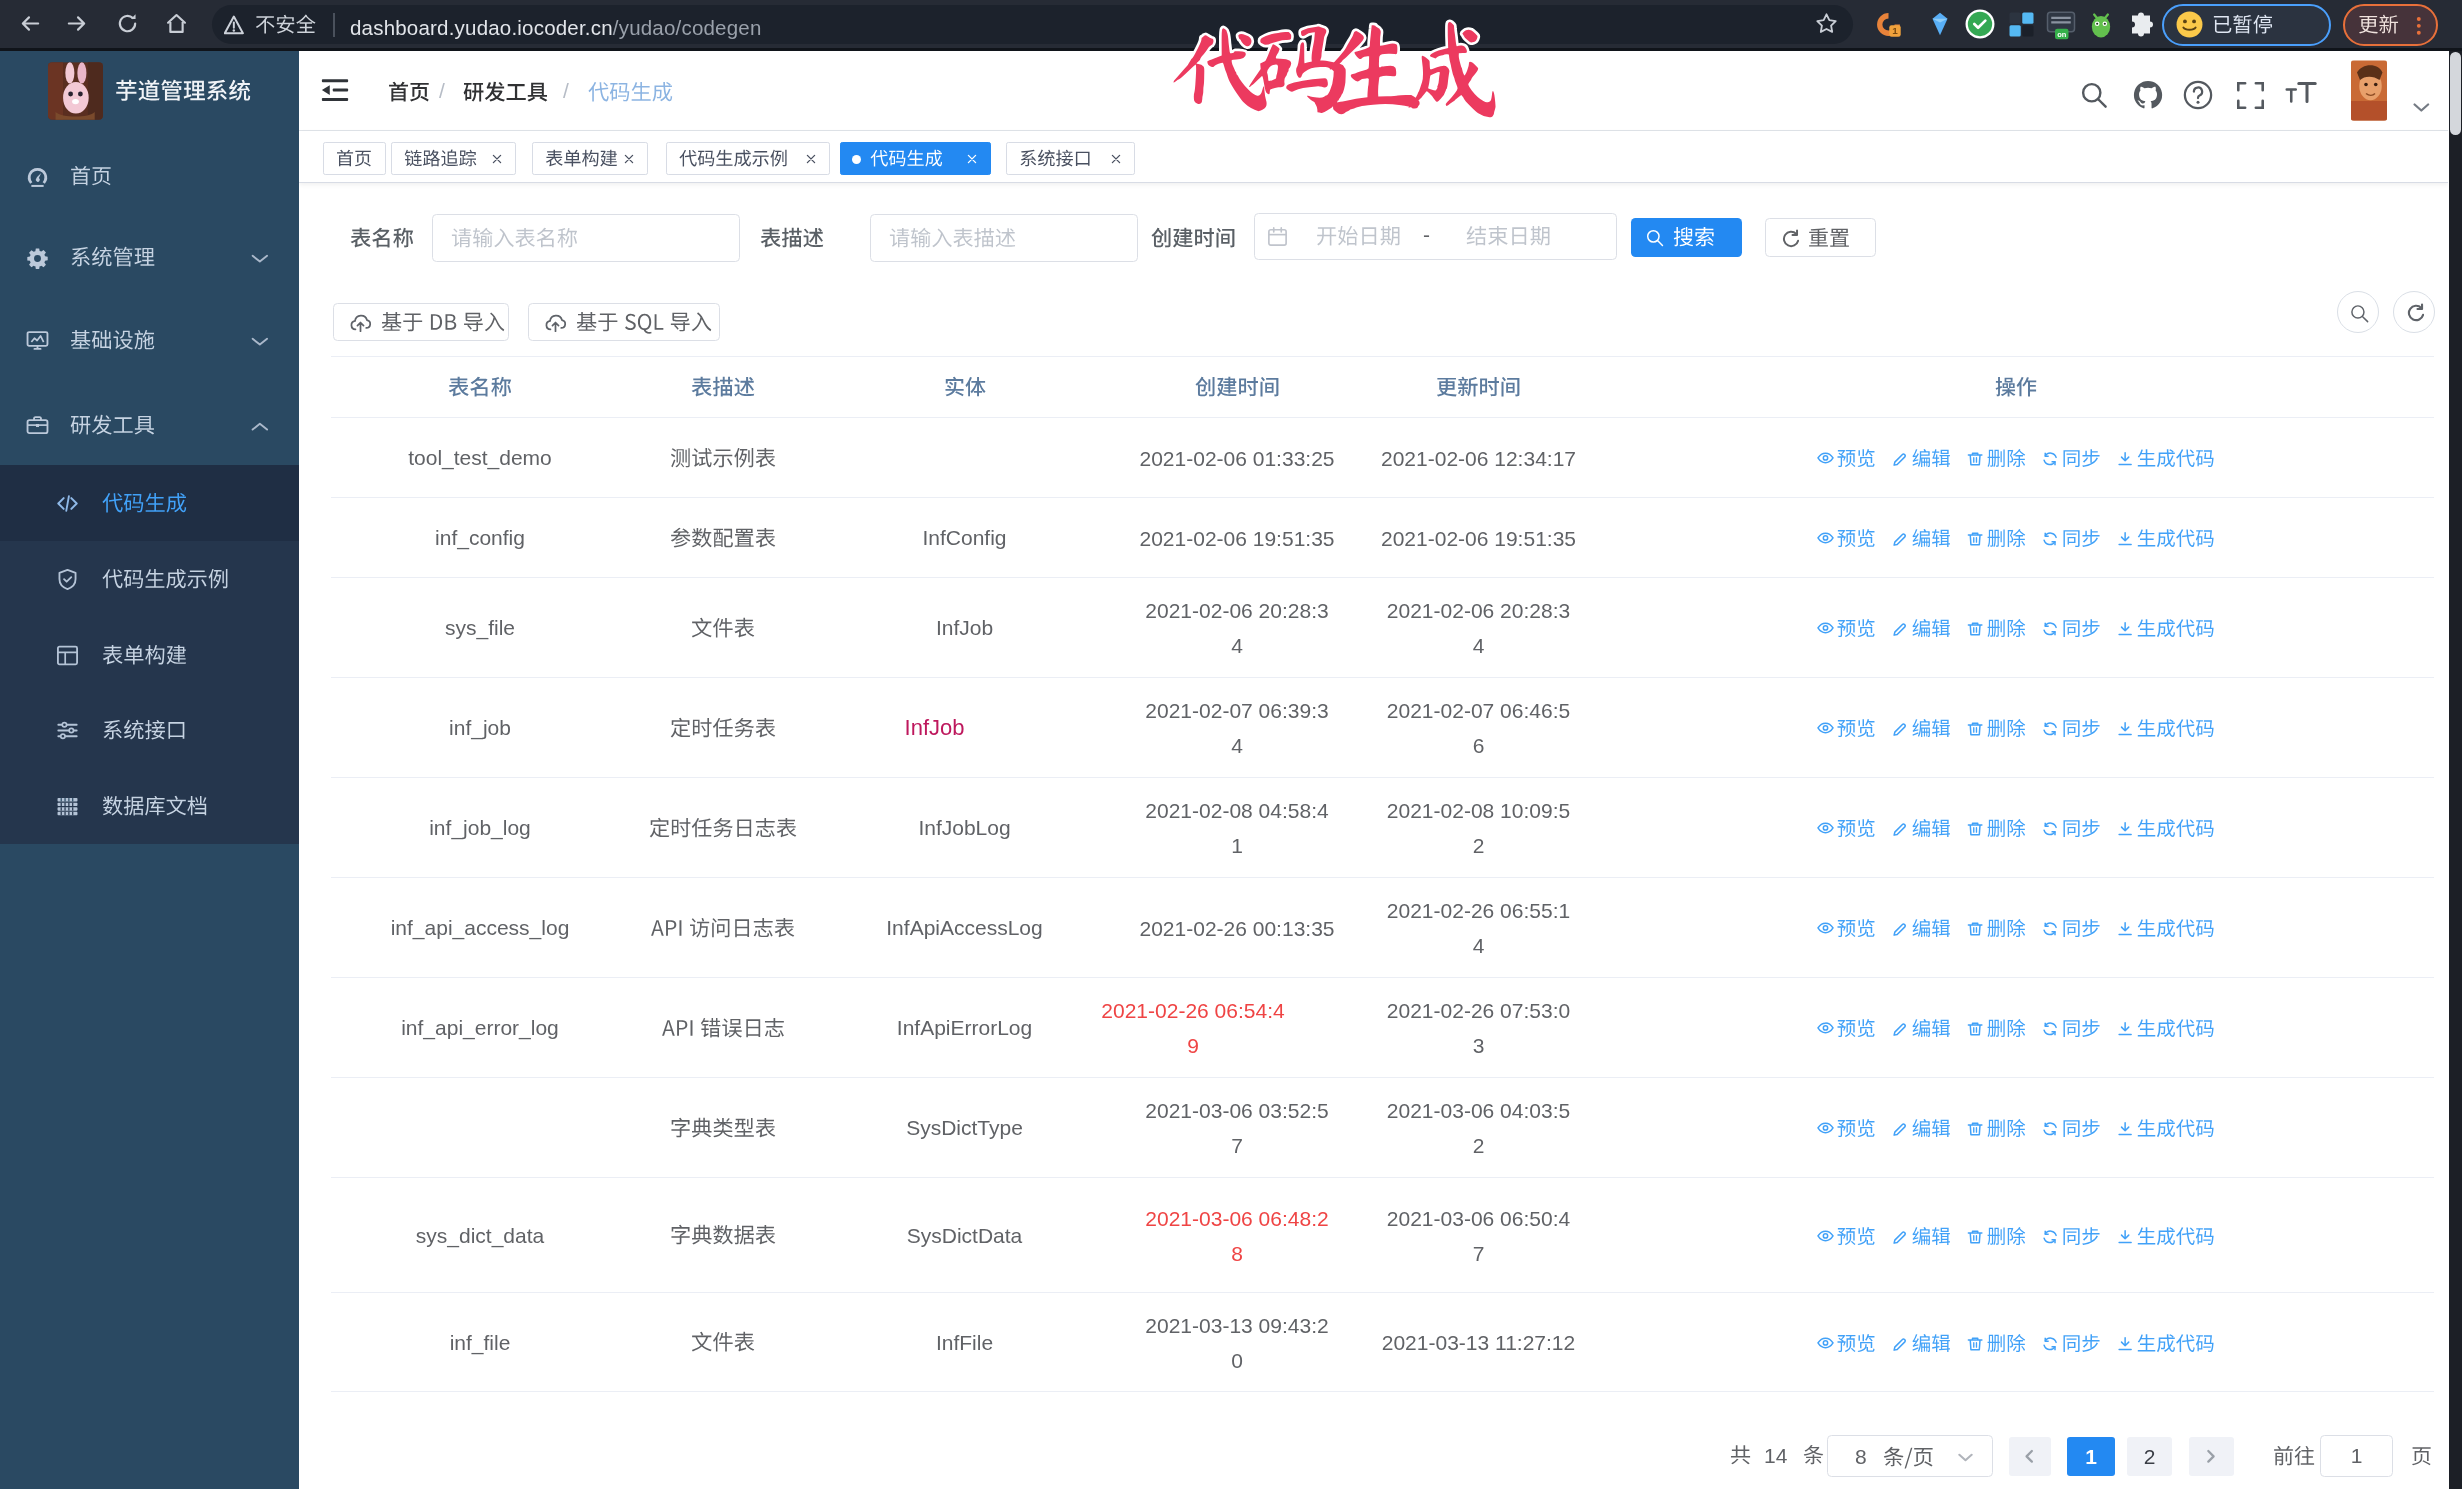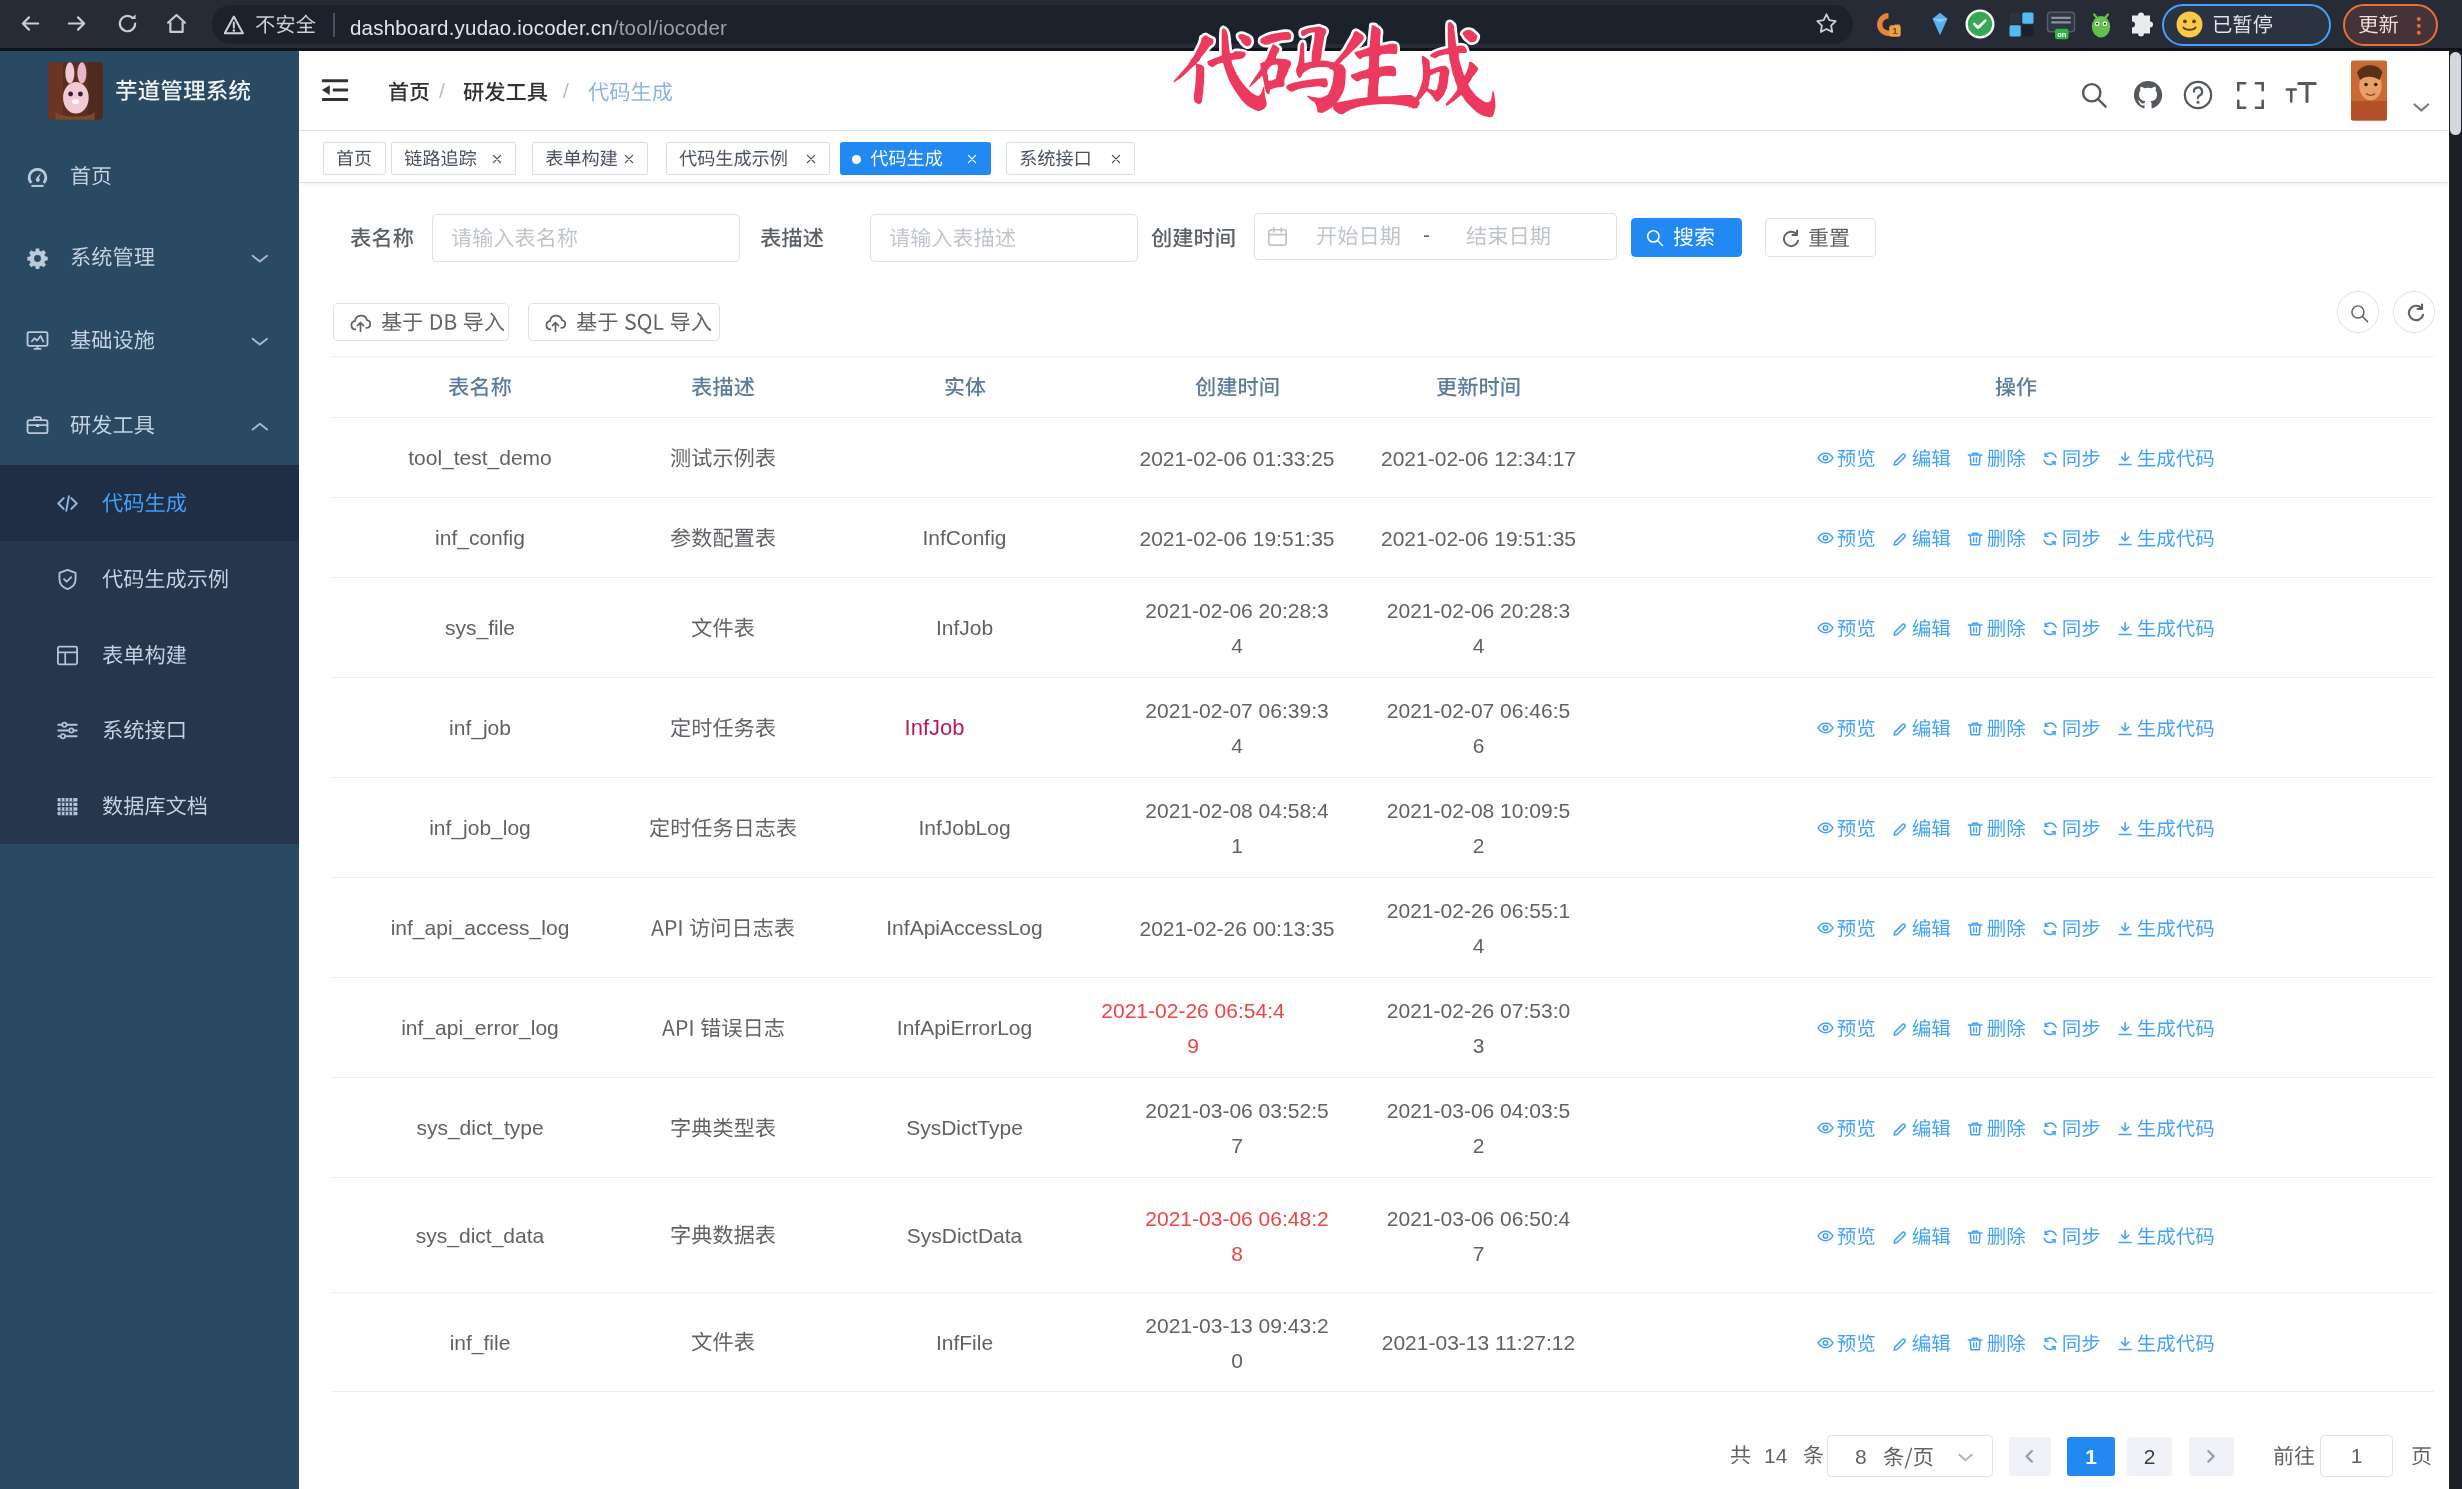--- a/index.html
+++ b/index.html
@@ -39,21 +39,21 @@
         <path d="M13 10v7" stroke="currentColor" stroke-width="2.6" stroke-linecap="round"></path>
         <circle cx="13" cy="20.5" r="1.6" fill="currentColor"></circle>
       </svg>
     </div>
 <div class="abs" style="left:255px;top:14.4px">
       <svg class="" style="" width="61" height="22" viewBox="0 -23.76 81.0 29.16" xmlns="http://www.w3.org/2000/svg">
         <path d="M15.1 -12.9C18.3 -10.7 22.4 -7.6 24.3 -5.5L25.9 -7C23.9 -9.1 19.8 -12.2 16.6 -14.2ZM1.9 -20.8V-18.7H13.9C11.2 -14.1 6.6 -9.5 1.2 -6.9C1.6 -6.4 2.2 -5.6 2.6 -5.1C6.3 -7.1 9.7 -9.9 12.4 -13V2.1H14.6V-15.8C15.3 -16.7 15.9 -17.7 16.5 -18.7H25.1V-20.8Z M38.2 -22.2C38.6 -21.4 39.1 -20.4 39.4 -19.6H29.5V-14.1H31.5V-17.7H49.4V-14.1H51.5V-19.6H41.8C41.4 -20.5 40.8 -21.8 40.3 -22.7ZM44.7 -10.2C43.9 -8 42.7 -6.3 41.1 -4.8C39.2 -5.6 37.2 -6.3 35.4 -6.9C36 -7.9 36.8 -9 37.5 -10.2ZM35.1 -10.2C34.1 -8.6 33.1 -7.2 32.2 -6C34.5 -5.3 36.9 -4.4 39.3 -3.4C36.7 -1.6 33.3 -0.5 29.2 0.2C29.6 0.7 30.3 1.6 30.5 2.1C34.9 1.1 38.6 -0.3 41.5 -2.5C44.9 -1 48 0.6 50 2L51.7 0.2C49.6 -1.1 46.5 -2.6 43.2 -4C44.8 -5.6 46.1 -7.7 47 -10.2H52.2V-12.1H38.6C39.3 -13.5 40 -14.8 40.6 -16.1L38.4 -16.5C37.8 -15.1 37 -13.6 36.2 -12.1H28.9V-10.2Z M67.3 -23C64.6 -18.7 59.6 -14.7 54.7 -12.5C55.2 -12 55.8 -11.4 56.1 -10.8C57.2 -11.4 58.3 -12 59.3 -12.7V-10.9H66.4V-6.7H59.5V-4.9H66.4V-0.4H56.1V1.4H79.1V-0.4H68.6V-4.9H75.8V-6.7H68.6V-10.9H75.8V-12.7C76.9 -12 77.9 -11.3 79 -10.7C79.3 -11.3 79.9 -12 80.4 -12.4C76 -14.7 72 -17.6 68.6 -21.4L69.1 -22.1ZM59.4 -12.7C62.5 -14.7 65.3 -17.2 67.5 -20C70.1 -17 72.8 -14.7 75.8 -12.7Z" fill="#ced3da"></path>
       </svg>
     </div>
 <div style="position:absolute;left:333px;top:13px;width:1.5px;height:24px;background:#4a515c"></div>
-<div class="abs" style="left:350px;top:16px;font-size:20.5px;color:#e2e5ea;letter-spacing:0.2px">dashboard.yudao.iocoder.cn<span style="color:#9aa1ab">/tool/iocoder</span></div>
+<div class="abs" style="left:350px;top:16px;font-size:20.5px;color:#e2e5ea;letter-spacing:0.2px">dashboard.yudao.iocoder.cn<span style="color:#9aa1ab">/yudao/codegen</span></div>
 <div class="abs" style="left:1815px;top:12px;color:#c9ced6">
       <svg class="" style="" width="23" height="23" viewBox="0 0 30 30" fill="none" xmlns="http://www.w3.org/2000/svg">
         <path d="M15 3l3.7 7.6 8.3 1.2-6 5.9 1.4 8.3-7.4-3.9-7.4 3.9 1.4-8.3-6-5.9 8.3-1.2z" stroke="currentColor" stroke-width="2.4" stroke-linejoin="round"></path>
       </svg>
     </div>
 <div class="abs" style="left:1874px;top:9.8px">
       <svg class="" style="" width="29" height="29" viewBox="0 0 38 38" fill="none" xmlns="http://www.w3.org/2000/svg">
         <path d="M19 4a15 15 0 1 0 15 15h-7a8 8 0 1 1-8-8z" fill="#e8833a"></path>
         <rect x="20" y="20" width="15" height="15" rx="3" fill="#f0a23c"></rect>
         <text x="27.5" y="32" font-size="13" font-family="Liberation Sans" fill="#7a4a10" text-anchor="middle" font-weight="bold">1</text>
@@ -766,21 +766,20 @@
 <div class="abs flex" style="left:1031px;top:0;width:233px;height:100px;justify-content:center;font-size:21px;color:#606266;line-height:35px;text-align:center">
           <div>2021-02-26 07:53:0<br>3</div>
         </div>
 <div class="abs flex" style="left:1265px;top:0;width:839px;height:100px;justify-content:center">
 <svg width="402" height="30" viewBox="0 -30 530 40" xmlns="http://www.w3.org/2000/svg">
             <use href="#gops"></use>
           </svg>
 </div>
 </div>
 <div style="position:absolute;left:0px;top:721px;width:2103px;height:100px;border-bottom:0.8px solid #ebeef5">
-<div class="abs flex" style="left:0px;top:0;width:298px;height:100px;justify-content:center;font-size:21px;color:#606266">sys_dict_type</div>
 <div class="abs flex" style="left:298px;top:0;width:188px;height:100px;justify-content:center">
           <svg class="" style="" width="106" height="23" viewBox="0 -24.64 140.0 30.24" xmlns="http://www.w3.org/2000/svg">
             <path d="M12.9 -10.2V-8.4H1.9V-6.4H12.9V-0.4C12.9 0 12.7 0.1 12.2 0.2C11.7 0.2 9.9 0.2 8 0.1C8.4 0.7 8.8 1.6 8.9 2.2C11.3 2.2 12.8 2.2 13.8 1.9C14.8 1.5 15.1 0.9 15.1 -0.3V-6.4H26V-8.4H15.1V-9.4C17.6 -10.8 20.1 -12.7 21.8 -14.4L20.4 -15.5L19.9 -15.4H6.5V-13.4H17.8C16.4 -12.2 14.5 -11 12.9 -10.2ZM11.9 -23.1C12.4 -22.3 12.9 -21.4 13.3 -20.6H2.2V-14.8H4.3V-18.6H23.6V-14.8H25.8V-20.6H15.8C15.4 -21.5 14.6 -22.8 13.9 -23.7Z M44.6 -2.5C47.5 -1.1 50.6 0.8 52.5 2.1L54.3 0.7C52.4 -0.6 49.1 -2.5 46.1 -3.9ZM37.5 -3.9C35.8 -2.3 32.3 -0.3 29.4 0.7C29.9 1.1 30.6 1.8 31 2.3C33.8 1.1 37.3 -0.8 39.5 -2.6ZM37.9 -6.3H34V-11.5H37.9ZM39.9 -6.3V-11.5H44V-6.3ZM46 -6.3V-11.5H50.2V-6.3ZM31.9 -20.2V-6.3H29.1V-4.3H54.9V-6.3H52.3V-20.2H46V-23.6H44V-20.2H39.9V-23.6H37.9V-20.2ZM37.9 -13.5H34V-18.2H37.9ZM39.9 -13.5V-18.2H44V-13.5ZM46 -13.5V-18.2H50.2V-13.5Z M76.9 -23C76.2 -21.8 75 -20.1 74.1 -19L75.8 -18.4C76.8 -19.4 78 -20.9 79.1 -22.3ZM61.1 -22.1C62.2 -20.9 63.5 -19.3 64 -18.2L65.9 -19.1C65.4 -20.2 64 -21.8 62.8 -22.9ZM68.9 -23.5V-18.1H58V-16.1H67.2C64.9 -13.8 61.2 -11.8 57.5 -10.9C57.9 -10.5 58.5 -9.7 58.8 -9.2C62.6 -10.3 66.4 -12.5 68.9 -15.3V-10.6H71V-14.8C74.5 -13 78.7 -10.8 81 -9.3L82 -11C79.8 -12.4 75.8 -14.4 72.3 -16.1H82.1V-18.1H71V-23.5ZM69 -10C68.8 -8.9 68.7 -7.9 68.4 -7H57.9V-5H67.6C66.2 -2.4 63.4 -0.6 57.3 0.3C57.7 0.8 58.2 1.7 58.4 2.2C65.4 1 68.5 -1.3 69.9 -4.8C72.1 -0.9 76 1.4 81.6 2.2C81.9 1.7 82.5 0.8 83 0.3C77.9 -0.3 74.1 -2.1 72.1 -5H82.2V-7H70.6C70.9 -7.9 71 -8.9 71.2 -10Z M101.8 -21.9V-12.5H103.7V-21.9ZM107 -23.4V-10.8C107 -10.5 106.9 -10.4 106.5 -10.3C106 -10.3 104.6 -10.3 103 -10.4C103.3 -9.8 103.6 -9 103.7 -8.4C105.7 -8.4 107.1 -8.5 107.9 -8.8C108.8 -9.1 109 -9.6 109 -10.8V-23.4ZM94.9 -20.5V-16.7H91.4V-16.8V-20.5ZM85.9 -16.7V-14.8H89.3C89 -12.9 88.1 -11 85.7 -9.5C86 -9.2 86.7 -8.5 87 -8.1C89.9 -9.8 90.9 -12.3 91.3 -14.8H94.9V-8.8H96.9V-14.8H100V-16.7H96.9V-20.5H99.5V-22.4H86.8V-20.5H89.5V-16.9V-16.7ZM97.1 -9.3V-6.2H88.2V-4.3H97.1V-0.7H85.3V1.3H110.7V-0.7H99.2V-4.3H107.7V-6.2H99.2V-9.3Z M119.1 2.2C119.7 1.8 120.7 1.4 128.5 -1.1C128.4 -1.5 128.3 -2.3 128.2 -2.9L121.4 -0.9V-7C123.1 -8.2 124.6 -9.4 125.8 -10.8C128 -4.9 131.9 -0.6 137.7 1.3C138 0.7 138.6 -0.1 139.1 -0.5C136.3 -1.3 133.9 -2.7 132 -4.5C133.8 -5.6 135.8 -7.1 137.4 -8.5L135.7 -9.7C134.5 -8.5 132.5 -7 130.8 -5.8C129.6 -7.3 128.6 -8.9 127.8 -10.8H138.2V-12.6H127V-15.1H136V-16.8H127V-19.2H137.3V-21H127V-23.5H124.9V-21H114.9V-19.2H124.9V-16.8H116.4V-15.1H124.9V-12.6H113.8V-10.8H123.1C120.5 -8.4 116.5 -6.2 113 -5.1C113.5 -4.7 114.1 -3.9 114.4 -3.4C116 -4 117.6 -4.8 119.2 -5.7V-1.5C119.2 -0.4 118.6 0.1 118.1 0.3C118.5 0.8 118.9 1.7 119.1 2.2Z" fill="#606266"></path>
           </svg>
         </div>
 <div class="abs flex" style="left:486px;top:0;width:295px;height:100px;justify-content:center;font-size:21px;color:#606266">SysDictType</div>
 <div class="abs flex" style="left:781px;top:0;width:250px;height:100px;justify-content:center;font-size:21px;color:#606266;line-height:35px;text-align:center">
           <div>2021-03-06 03:52:5<br>7</div>
         </div>
 <div class="abs flex" style="left:1031px;top:0;width:233px;height:100px;justify-content:center;font-size:21px;color:#606266;line-height:35px;text-align:center">

